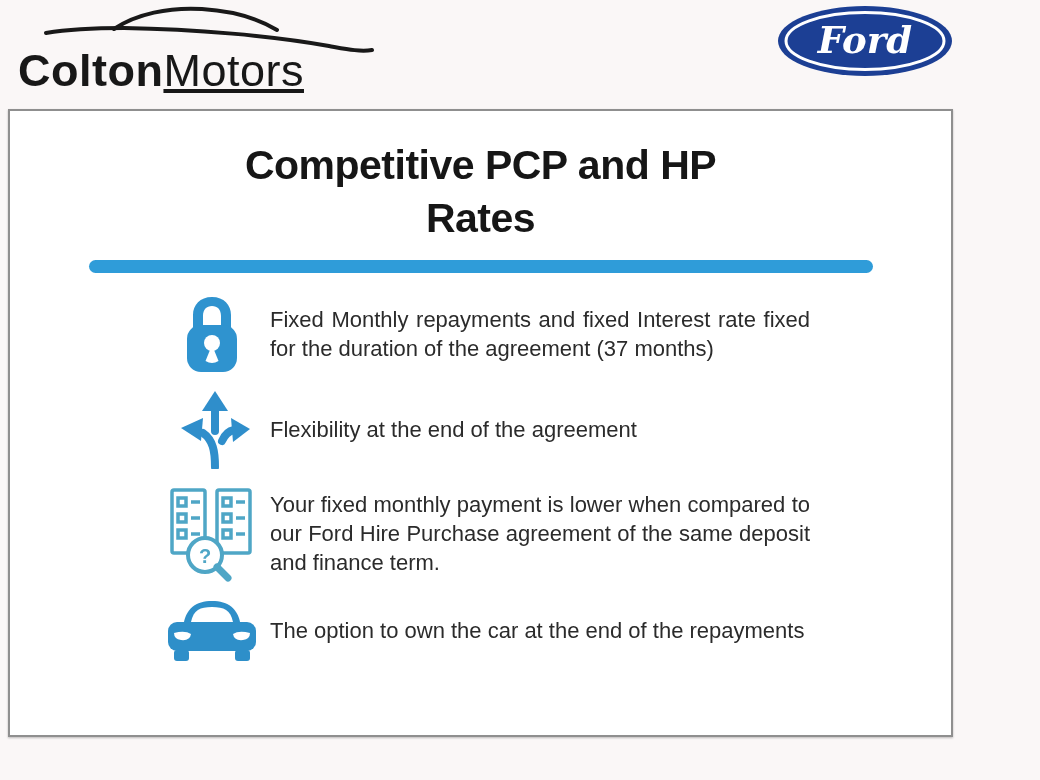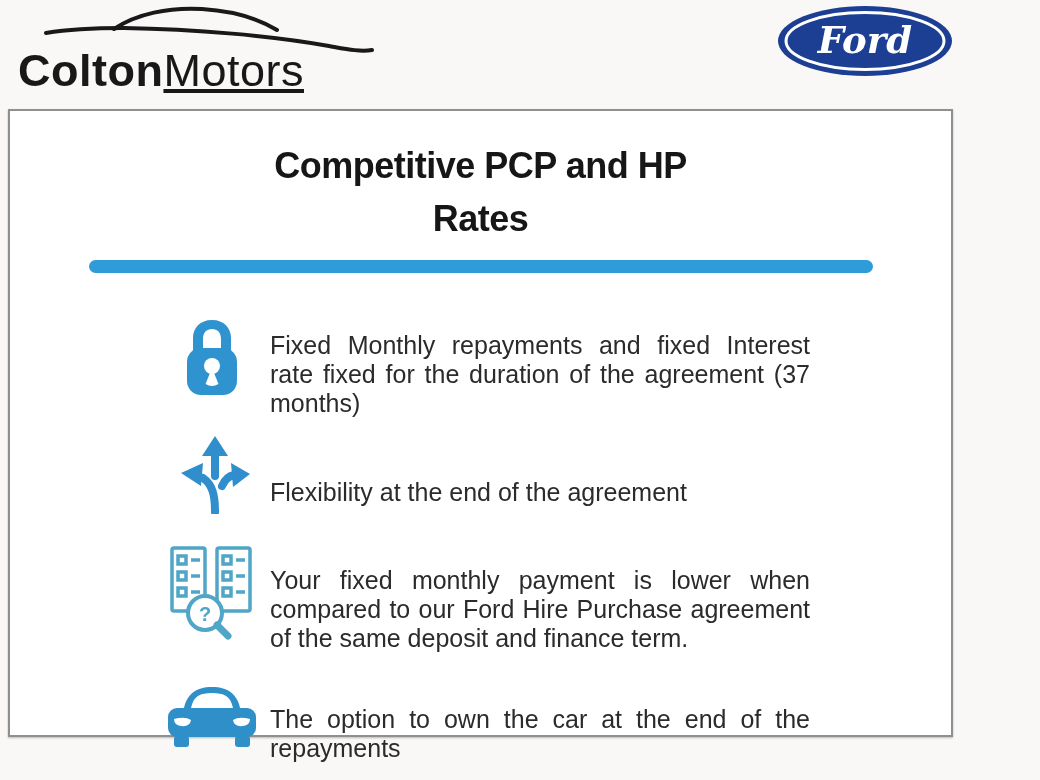--- a/index.html
+++ b/index.html
@@ -11,29 +11,29 @@
   .dealer-logo { position:absolute; left:18px; top:4px; width:360px; }
   .car-swoosh { display:block; margin-left:26px; }
   .dealer-name { font-size:45px; letter-spacing:0.5px; color:#181818; line-height:46px; margin-top:-6px; }
   .dealer-name .heavy { font-weight:bold; }
   .dealer-name .light { font-weight:normal;text-decoration:underline; }
   .ford-logo { position:absolute; left:776px; top:4px; }
 
   
   .panel { position:absolute; left:8px; top:109px; width:945px; height:628px;
            background:#ffffff; border:2px solid #8f8f8f; box-shadow:0 1px 2px rgba(0,0,0,.25); }
-  .panel-title { margin-top:28px; text-align:center; font-size:36px; line-height:53px;
+  .panel-title { margin-top:28px; text-align:center; font-size:41px; line-height:53px;
                  font-weight:bold; color:#161616; letter-spacing:-0.5px; }
   .divider { width:784px; height:13px; border-radius:7px; background:#2f9cd9; margin:15px auto 0 auto; }
 
   .bullets { margin-top:22px; }
   .bullet { display:flex; align-items:center; margin-bottom:16px; }
   .bullet-icon-wrap { flex:none; width:108px; margin-left:148px; display:flex; justify-content:center; align-items:center; }
-  .bullet-text { width:540px; margin-left:4px; font-size:25px; line-height:29px; color:#2b2b2b;
-                 text-align:justify;margin-top:36px; }
+  .bullet-text { width:540px; margin-left:4px; font-size:22px; line-height:29px; color:#2b2b2b;
+                 text-align:justify; }
 </style>
 </head>
 <body>
 
 <div class="header">
   <div class="dealer-logo">
     <svg class="car-swoosh" width="330" height="50" viewBox="0 0 330 50">
       <path d="M2 29 C 20 26, 45 24, 80 24 C 150 25, 230 32, 285 42 C 302 45, 316 48, 328 46" fill="none" stroke="#191919" stroke-width="4" stroke-linecap="round"></path>
       <path d="M70 25 C 92 10, 125 3, 158 5 C 190 7, 215 15, 233 26" fill="none" stroke="#191919" stroke-width="4" stroke-linecap="round"></path>
     </svg>

